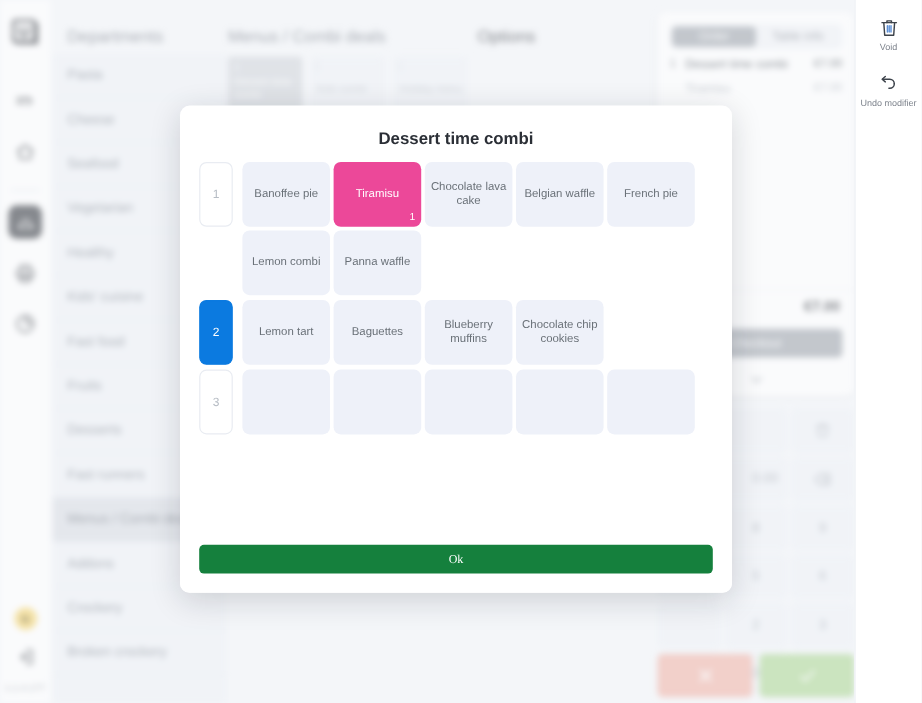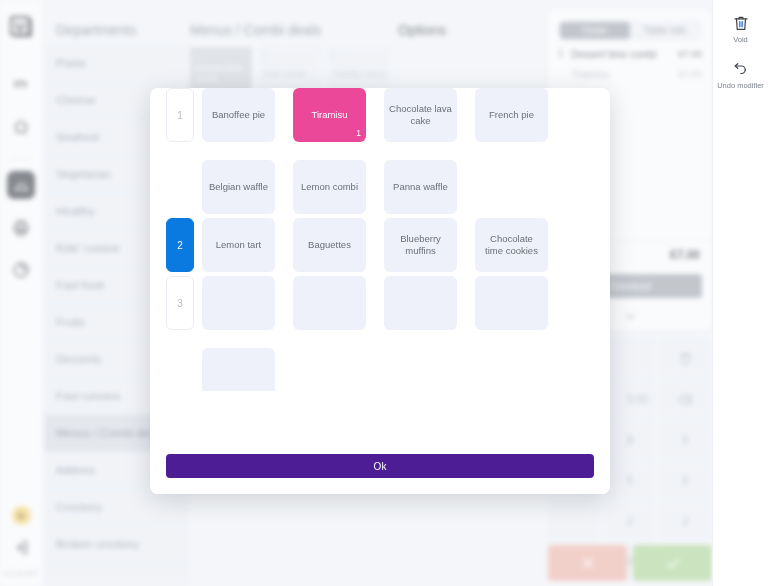--- a/index.html
+++ b/index.html
@@ -168,21 +168,21 @@
   .group { display: flex; margin-bottom: 4px; }
   .group-idx {
     width: 28px; min-height: 54px; flex: none;
     border: 1px solid #e9ecf2; border-radius: 6px;
     display: flex; align-items: center; justify-content: center;
     font-size: 10px; color: #b6bcc4; margin-right: 8px; align-self: flex-start;
   }
   .group-idx.blue {
     background: #0b7ae0; border-color: #0b7ae0; color: #ffffff;
   }
-  .tiles { display: flex; flex-wrap: wrap; gap: 18px; flex: 1; }
+  .tiles { display: flex; flex-wrap: wrap; gap: 3px; flex: 1; }
   .tile {
     width: 73px; height: 54px; border-radius: 6px;
     background: #eef1f9; color: #6a7178;
     font-size: 9.5px; line-height: 1.25;
     display: flex; align-items: center; justify-content: center;
     text-align: center; padding: 4px 5px; position: relative;
   }
   .tile.sel { background: #ec4899; color: #ffffff; }
   .tile .badge {
     position: absolute; right: 5px; bottom: 3px;
@@ -190,21 +190,21 @@
   }
   .modal-actions {
     position: absolute; left: 0; right: 0; bottom: 0; height: 50px;
     background: #ffffff;
     display: flex; gap: 10px; padding: 10px 16px 16px 16px;
   }
   .btn-ok, .btn-cancel {
     flex: 1; border-radius: 4px; color: #ffffff; font-size: 10px;
     display: flex; align-items: center; justify-content: center;
   }
-  .btn-ok { background: #4c1d95; }
+  .btn-ok { background: #15803d; font-family: Liberation Serif, serif; }
   .btn-cancel { background: #e4705a; }
 </style>
 </head>
 <body>
 
 <div id="app">
 
   <div class="backdrop">
 
     <div class="rail">
@@ -388,39 +388,40 @@
       <svg viewBox="0 0 24 24" width="18" height="18" fill="none" stroke="#3d434b" stroke-width="1.6" stroke-linecap="round" stroke-linejoin="round">
         <path d="M19 13a5 5 0 0 0-5-5H6"></path>
           <path d="M19 13a5 5 0 0 1-5 5h-1"></path>
           <path d="M9 5L5.5 8 9 11"></path>
       </svg>
       <div class="lbl">Undo modifier</div>
     </div>
   </div>
 
   <div class="modal-wrap">
+    <div class="modal-title">Dessert time combi</div>
     <div class="modal-body" id="modal-body">
         <div class="group">
           <div class="group-idx">1</div>
           <div class="tiles">
             <div class="tile">
               <span>Banoffee pie</span>
             </div>
             <div class="tile sel">
               <span>Tiramisu</span>
               <span class="badge">1</span>
             </div>
             <div class="tile">
               <span>Chocolate lava cake</span>
             </div>
             <div class="tile">
+              <span>Belgian waffle</span>
+            </div>
+            <div class="tile">
               <span>French pie</span>
-            </div>
-            <div class="tile">
-              <span>Belgian waffle</span>
             </div>
             <div class="tile">
               <span>Lemon combi</span>
             </div>
             <div class="tile">
               <span>Panna waffle</span>
             </div>
           </div>
         </div>
         <div class="group">
@@ -429,21 +430,21 @@
             <div class="tile">
               <span>Lemon tart</span>
             </div>
             <div class="tile">
               <span>Baguettes</span>
             </div>
             <div class="tile">
               <span>Blueberry muffins</span>
             </div>
             <div class="tile">
-              <span>Chocolate time cookies</span>
+              <span>Chocolate chip cookies</span>
             </div>
           </div>
         </div>
         <div class="group">
           <div class="group-idx">3</div>
           <div class="tiles">
             <div class="tile">
               <span></span>
             </div>
             <div class="tile">

